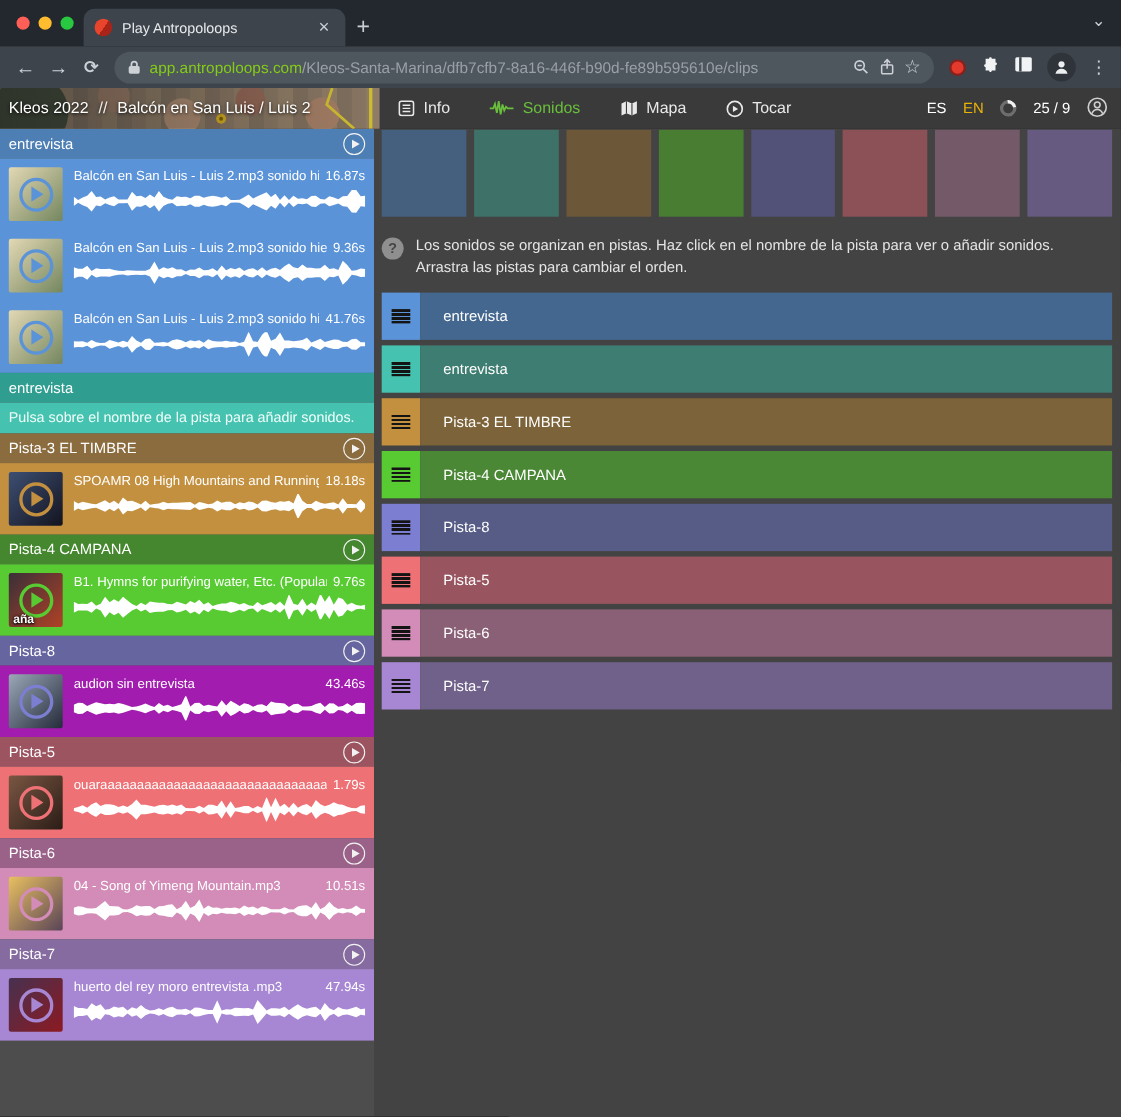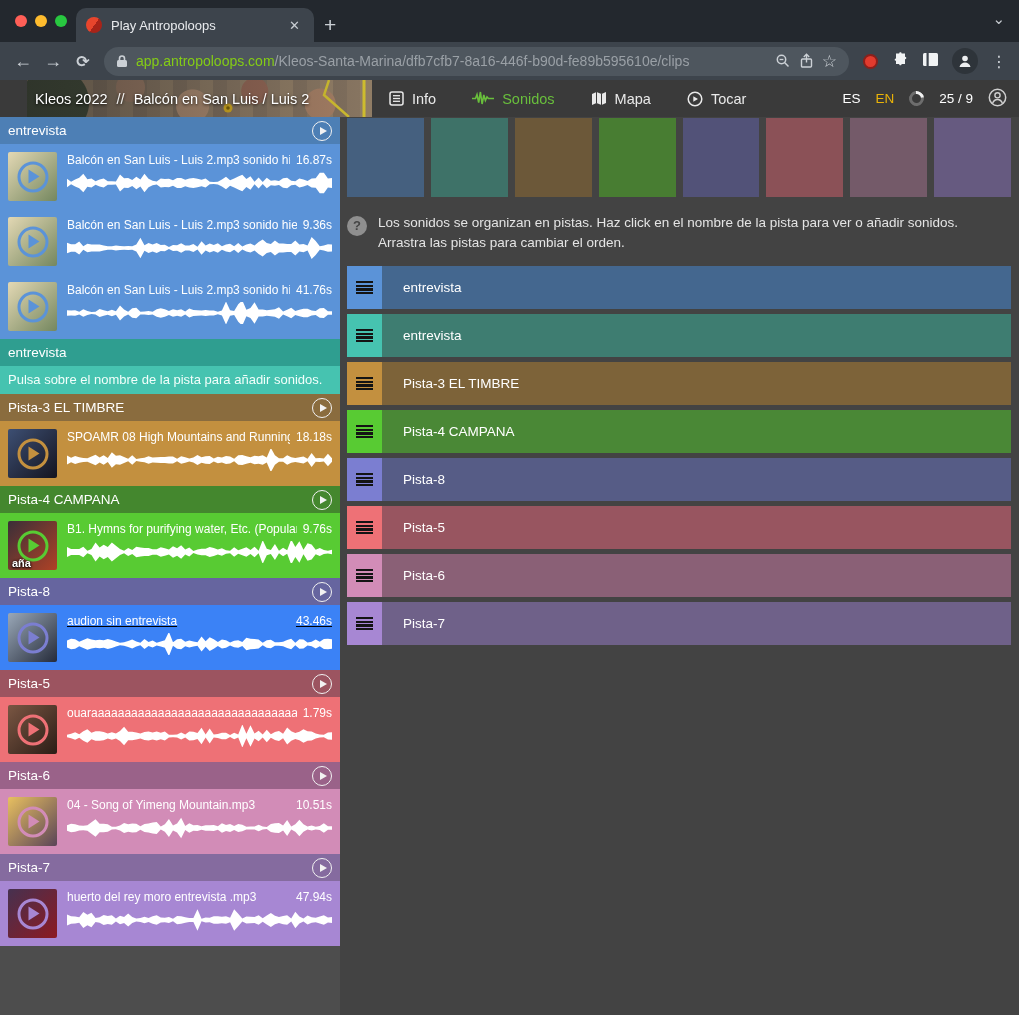--- a/index.html
+++ b/index.html
@@ -31,21 +31,21 @@
   .url { flex:1; font-size:14px; white-space:nowrap; overflow:hidden; text-overflow:ellipsis; }
   .url .domain { color:#84cc16; } .url .path { color:#9aa0a6; }
   .obx-ic { flex:none; display:flex; align-items:center; }
   .star { color:#ccd1d6; font-size:17px; }
   .ext { display:flex; align-items:center; gap:13px; padding:0 4px 0 8px; }
   .rec { width:15px; height:15px; border-radius:50%; background:#e23b2e; border:2.5px solid #8c1f1a; }
   .kebab { color:#ccd1d6; font-size:16px; letter-spacing:0; }
   .avatar-wrap { width:26px; height:26px; border-radius:50%; background:#2e343a; display:flex; align-items:center; justify-content:center; }
 
   
-  .appheader { height:37px; background:#3a3a3a; display:flex; align-items:center; flex:none;padding-left:27px; }
+  .appheader { height:37px; background:#3a3a3a; display:flex; align-items:center; flex:none; }
   .photo { width:345px; height:37px; flex:none; position:relative; overflow:hidden;
     background:
       radial-gradient(circle at 8% 60%, #44503a 0 34px, transparent 35px),
       radial-gradient(circle at 30% 20%, #b08a70 0 14px, transparent 15px),
       radial-gradient(circle at 48% 70%, #c49d7e 0 16px, transparent 17px),
       radial-gradient(circle at 66% 30%, #a3705c 0 13px, transparent 14px),
       radial-gradient(circle at 85% 65%, #b58a6d 0 15px, transparent 16px),
       repeating-linear-gradient(90deg,#97826b 0 13px,#a08a6f 13px 26px,#8d7a66 26px 40px);
   }
   .photo-scrim { position:absolute; inset:0; background:linear-gradient(90deg,rgba(30,30,30,.55),rgba(30,30,30,.12)); }
@@ -365,21 +365,21 @@
   </section>
 
   <section class="s-section">
     <header class="s-head" style="background: rgb(102, 101, 159);">
       <span class="s-name">Pista-8</span>
       <span class="s-play">
               <span class="pt"></span>
             </span>
     </header>
 
-    <div class="s-clips" style="background: #3b82f6; text-decoration: underline;">
+    <div class="s-clips" style="background: #a21caf;">
   <div class="clip">
     <div class="thumb" style="background: linear-gradient(135deg, rgb(154, 168, 184), rgb(37, 43, 58));">
       <span class="ring" style="border-color: rgb(123, 126, 209);">
                   <span class="tri" style="border-left-color: rgb(123, 126, 209);"></span>
                 </span>
 
     </div>
     <div class="clip-body">
       <div class="clip-top">
         <span class="clip-title">audion sin entrevista</span>

